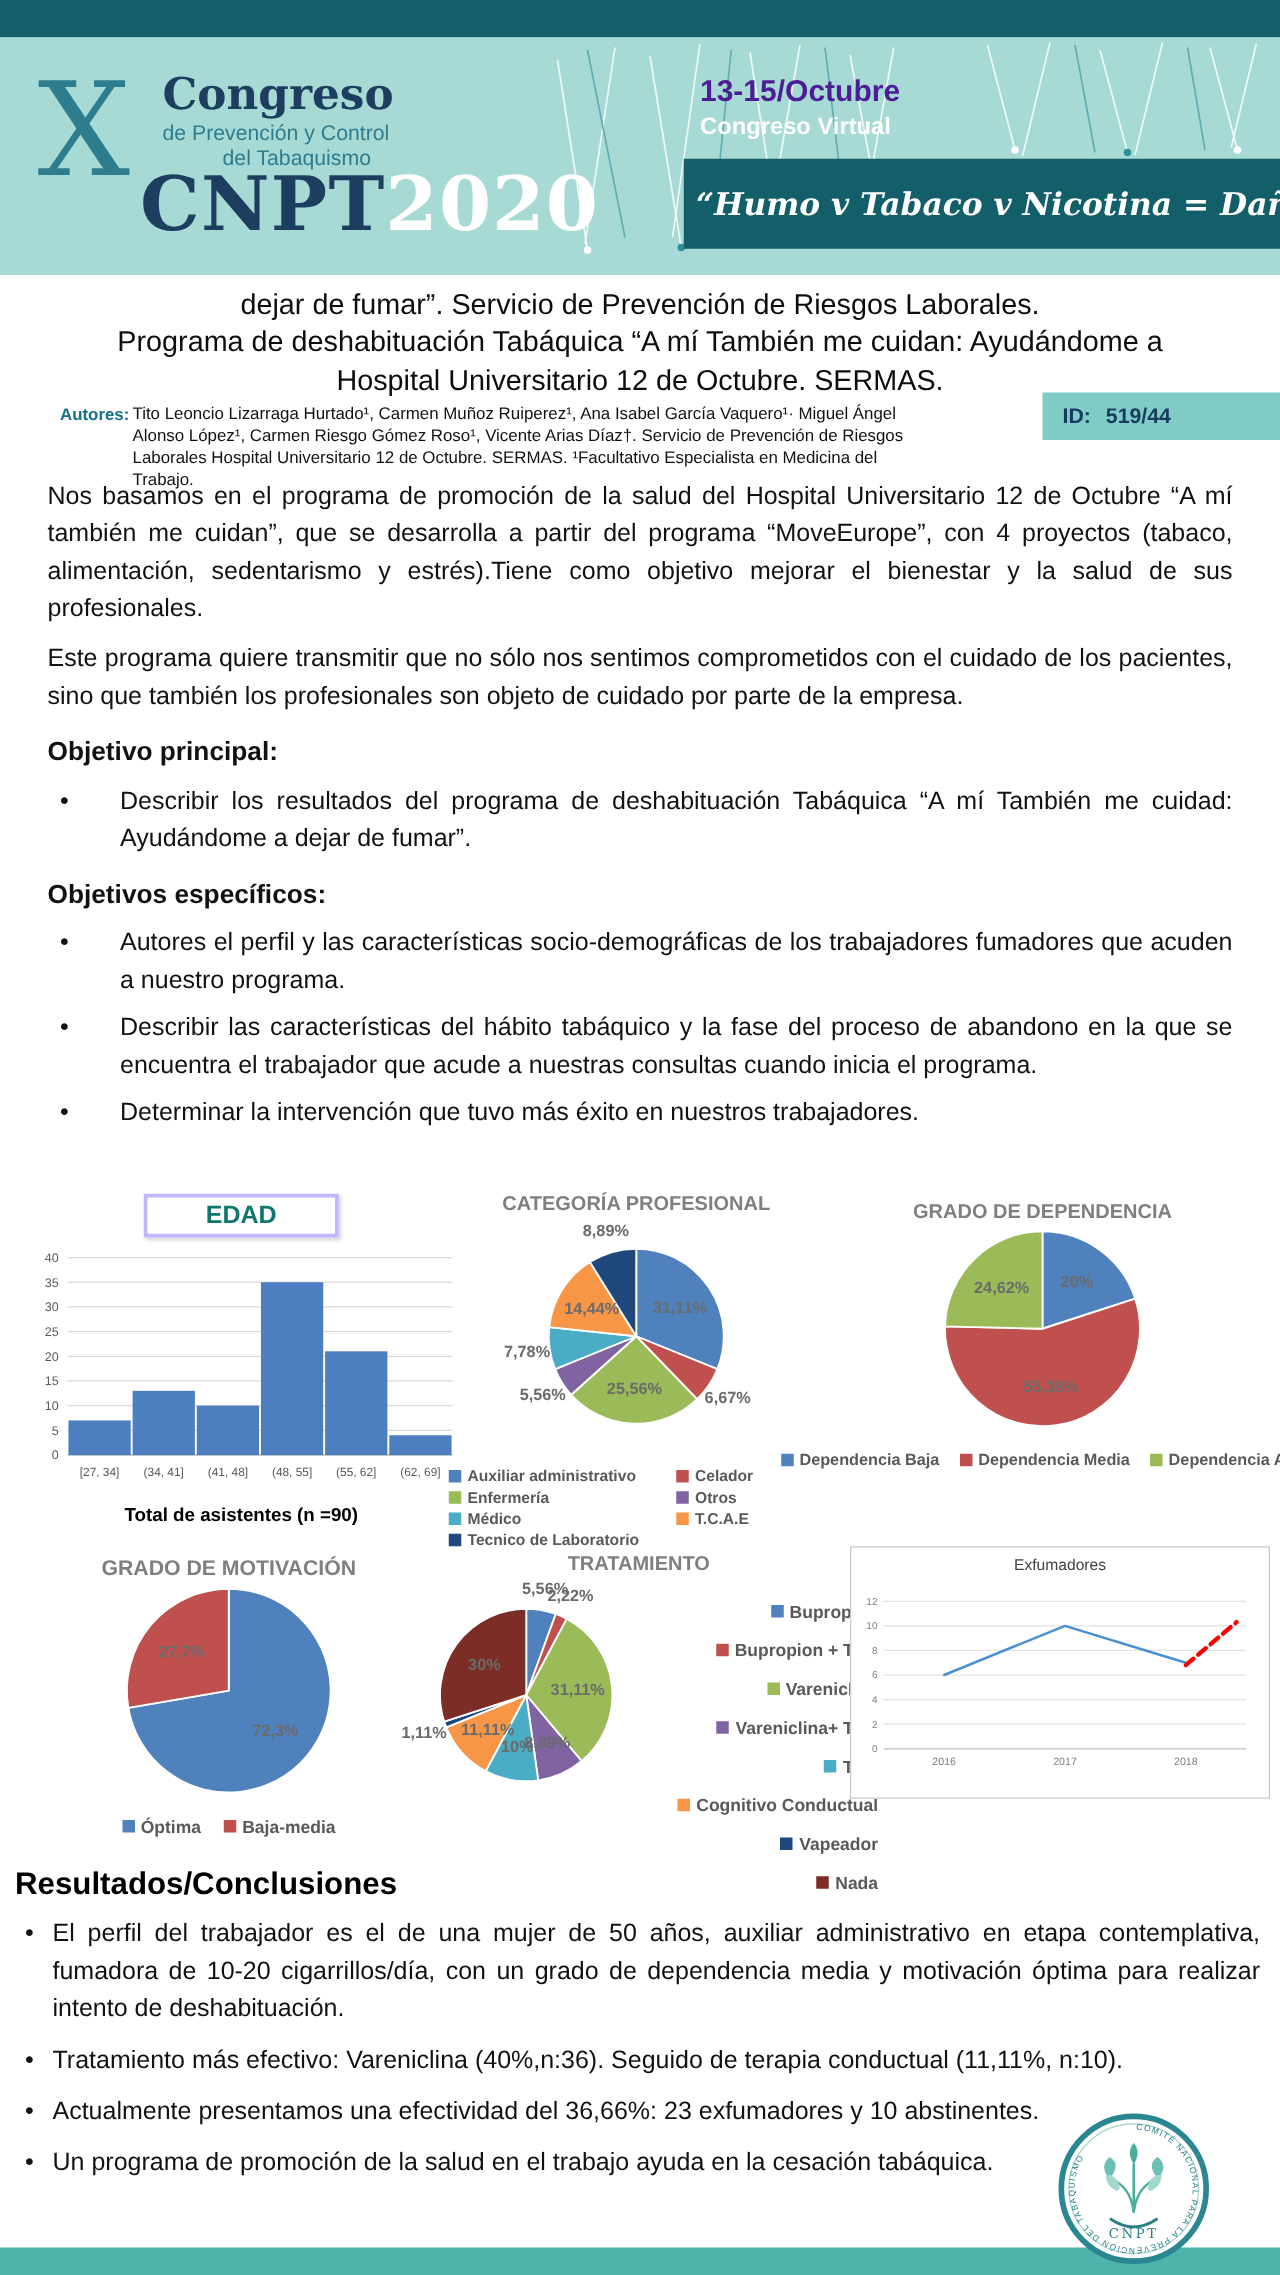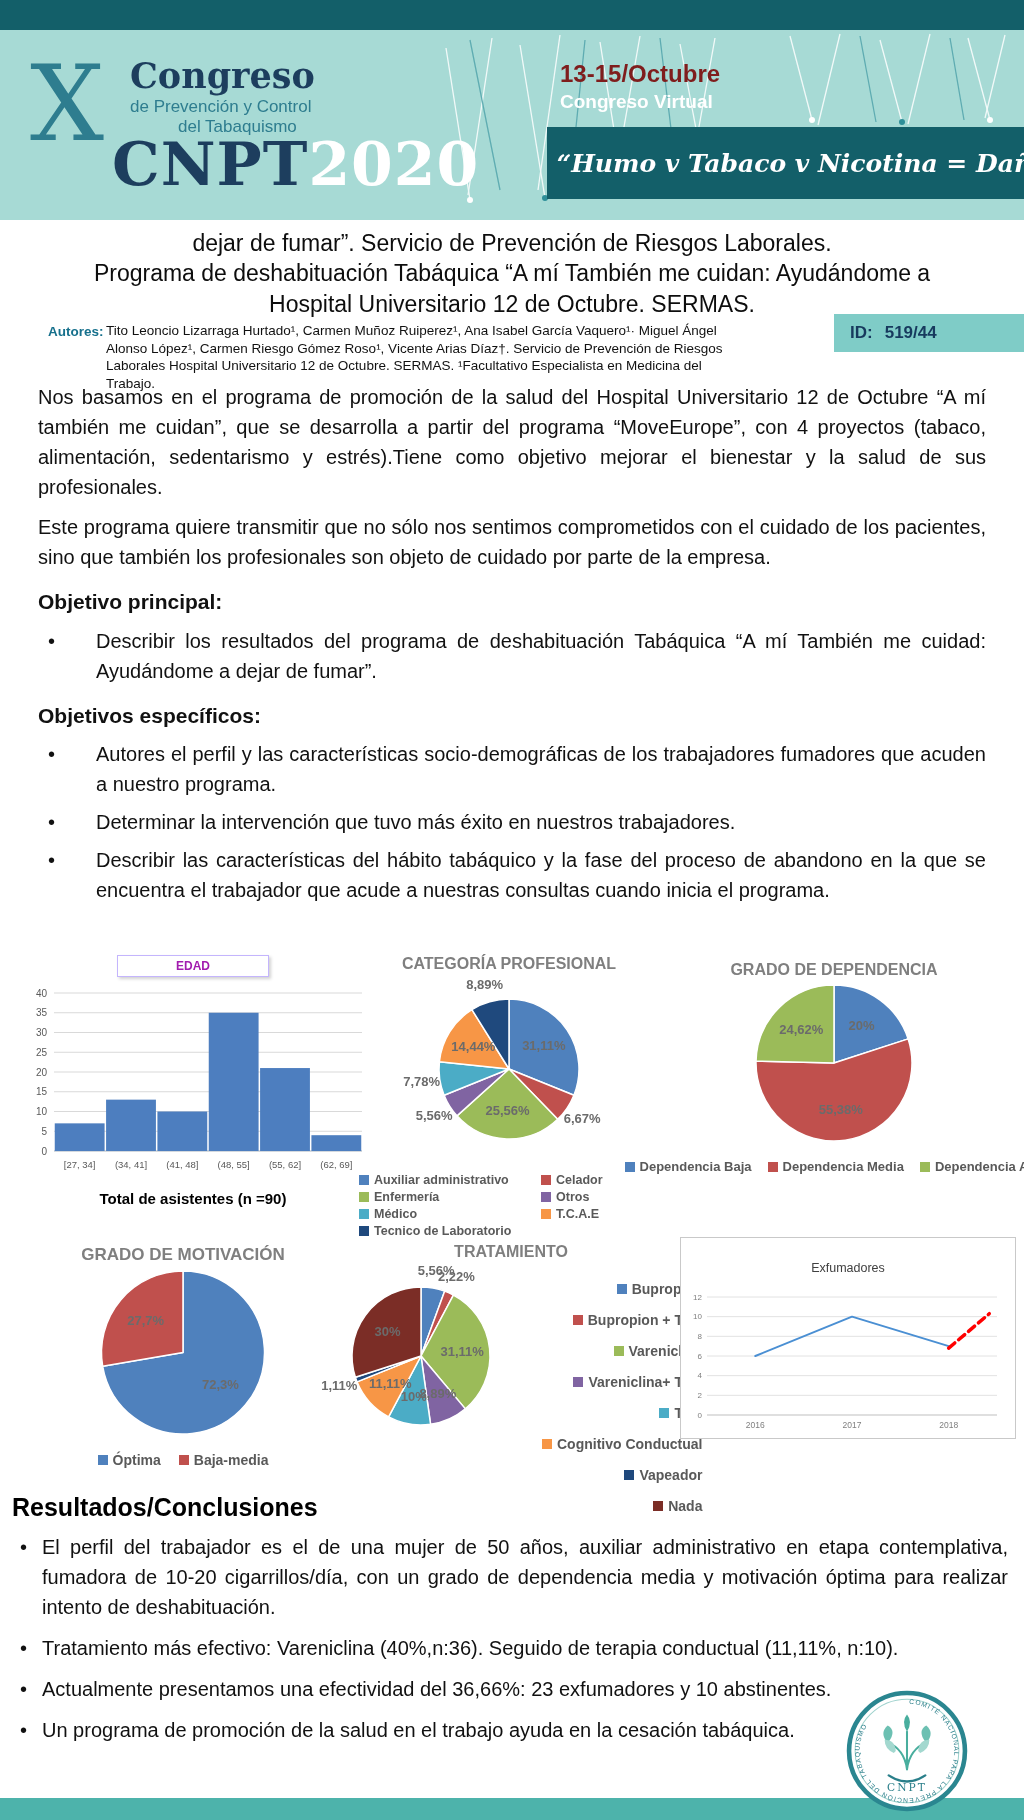--- a/index.html
+++ b/index.html
@@ -11,21 +11,21 @@
   .header .decor{position:absolute;inset:0;}
   .logo-x{position:absolute;left:30px;top:22px;font-family:"DejaVu Serif",serif;
           font-size:104px;line-height:1;color:#2e7d8f;}
   .logo-congreso{position:absolute;left:130px;top:28px;font-family:"DejaVu Serif",serif;
           font-size:35px;font-weight:bold;color:#1d3e5e;line-height:1;}
   .logo-sub1{position:absolute;left:130px;top:67px;font-size:17px;color:#2e7d8f;}
   .logo-sub2{position:absolute;left:178px;top:87px;font-size:17px;color:#2e7d8f;}
   .logo-cnpt{position:absolute;left:112px;top:104px;font-family:"DejaVu Serif",serif;
           font-size:60px;font-weight:bold;color:#1d3e5e;line-height:1;letter-spacing:1px;}
   .logo-year{color:#ffffff;}
-  .hdr-date{position:absolute;left:560px;top:30px;font-size:24px;font-weight:bold;color:#7f1d1d;}
+  .hdr-date{position:absolute;left:560px;top:30px;font-size:24px;font-weight:bold;color:#4c1d95;}
   .hdr-virtual{position:absolute;left:560px;top:61px;font-size:19px;font-weight:bold;color:#fff;}
   .slogan{position:absolute;left:547px;top:97px;width:526px;height:72px;background:#135f69;
           color:#fff;display:flex;align-items:center;justify-content:center;
           font-family:"DejaVu Serif",serif;font-style:italic;font-weight:bold;font-size:25px;}
   
   .title{position:absolute;top:228px;left:50px;right:50px;text-align:center;
          font-size:23px;line-height:1.32;color:#0d0d0d;}
   .authors-row{position:absolute;top:322px;left:48px;right:8px;height:58px;}
   .authors-label{position:absolute;left:0;top:2px;color:#16708c;font-weight:bold;font-size:13.5px;}
   .authors-text{position:absolute;left:58px;top:0;width:645px;font-size:13.5px;line-height:1.3;color:#111;}
@@ -37,33 +37,33 @@
             text-align:justify;}
   .maintext p{margin:0 0 10px 0;}
   .sec-head{font-size:21px;font-weight:bold;margin:14px 0 8px 0;text-align:left;}
   ul.obj{list-style:none;margin:0;padding:0;}
   ul.obj li{position:relative;padding-left:58px;margin-bottom:8px;}
   ul.obj li::before{content:"•";position:absolute;left:10px;top:0;}
   
   .charts{position:absolute;top:955px;left:0;width:1024px;height:545px;}
   .chart-title{font-size:16px;font-weight:bold;color:#7f7f7f;text-align:center;}
   .edad{position:absolute;left:18px;top:0;width:350px;}
-  .edad-titlebox{width:150px;margin:0 auto 4px;border:1px solid #c4b5fd;background:#fff;
+  .edad-titlebox{width:150px;margin:0 auto 4px;border:3px solid #c4b5fd;background:#fff;
                  box-shadow:2px 2px 3px rgba(0,0,0,.18);padding:3px 0;text-align:center;
-                 font-size:12px;font-weight:bold;color:#a21caf;}
+                 font-size:20px;font-weight:bold;color:#0f766e;}
   .edad-caption{text-align:center;font-size:15px;font-weight:bold;color:#000;}
   .categoria{position:absolute;left:356px;top:0;width:306px;text-align:center;}
   .dependencia{position:absolute;left:648px;top:6px;width:372px;text-align:center;}
   .motivacion{position:absolute;left:16px;top:290px;width:334px;text-align:center;}
   .tratamiento{position:absolute;left:316px;top:288px;width:430px;}
   .trat-title{width:280px;margin-left:55px;}
   .trat-flex{display:flex;align-items:flex-start;}
   .exfumadores{position:absolute;left:680px;top:282px;width:334px;height:200px;
                border:1px solid #c9c9c9;background:#fff;}
-  .exf-title{font-size:12.5px;color:#404040;text-align:center;margin-top:23px;font-weight:normal;}
+  .exf-title{font-size:12.5px;color:#404040;text-align:center;margin-top:7px;font-weight:normal;}
   
   .legend{display:flex;color:#595959;font-weight:bold;}
   .lg-item{display:flex;align-items:center;gap:5px;white-space:nowrap;}
   .lg-sq{width:10px;height:10px;display:inline-block;flex:0 0 10px;}
   .legend-2col{flex-wrap:wrap;width:300px;margin:4px auto 0;font-size:12.5px;row-gap:3px;text-align:left;}
   .legend-2col .lg-item:nth-child(odd){width:182px;}
   .legend-2col .lg-item:nth-child(even){width:112px;}
   .legend-row{justify-content:center;gap:16px;margin-top:8px;font-size:13px;}
   .legend-col{flex-direction:column;gap:15px;align-items:flex-end;font-size:14px;
               margin-left:6px;padding-top:20px;}
@@ -149,22 +149,22 @@
   <div class="maintext">
     <p>Nos basamos en el programa de promoción de la salud del Hospital Universitario 12 de Octubre “A mí también me cuidan”, que se desarrolla a partir del programa “MoveEurope”, con 4 proyectos (tabaco, alimentación, sedentarismo y estrés).Tiene como objetivo mejorar el bienestar y la salud de sus profesionales.</p>
     <p>Este programa quiere transmitir que no sólo nos sentimos comprometidos con el cuidado de los pacientes, sino que también los profesionales son objeto de cuidado por parte de la empresa.</p>
     <div class="sec-head">Objetivo principal:</div>
     <ul class="obj">
       <li>Describir los resultados del programa de deshabituación Tabáquica “A mí También me cuidad: Ayudándome a dejar de fumar”.</li>
     </ul>
     <div class="sec-head">Objetivos específicos:</div>
     <ul class="obj">
       <li>Autores el perfil y las características socio-demográficas de los trabajadores fumadores que acuden a nuestro programa.</li>
+      <li>Describir las características del hábito tabáquico y la fase del proceso de abandono en la que se encuentra el trabajador que acude a nuestras consultas cuando inicia el programa.</li>
       <li>Determinar la intervención que tuvo más éxito en nuestros trabajadores.</li>
-      <li>Describir las características del hábito tabáquico y la fase del proceso de abandono en la que se encuentra el trabajador que acude a nuestras consultas cuando inicia el programa.</li>
     </ul>
   </div>
 
   <div class="charts">
 
     <div class="edad">
       <div class="edad-titlebox">EDAD</div>
       <svg viewBox="0 0 350 205" width="350" height="205">
           <line x1="36" y1="170" x2="344" y2="170" stroke="#aab4bd" stroke-width="1"></line>
           <text x="29" y="173.5" font-size="10" fill="#595959" text-anchor="end" font-family="Liberation Sans, sans-serif" font-weight="normal">0</text>

